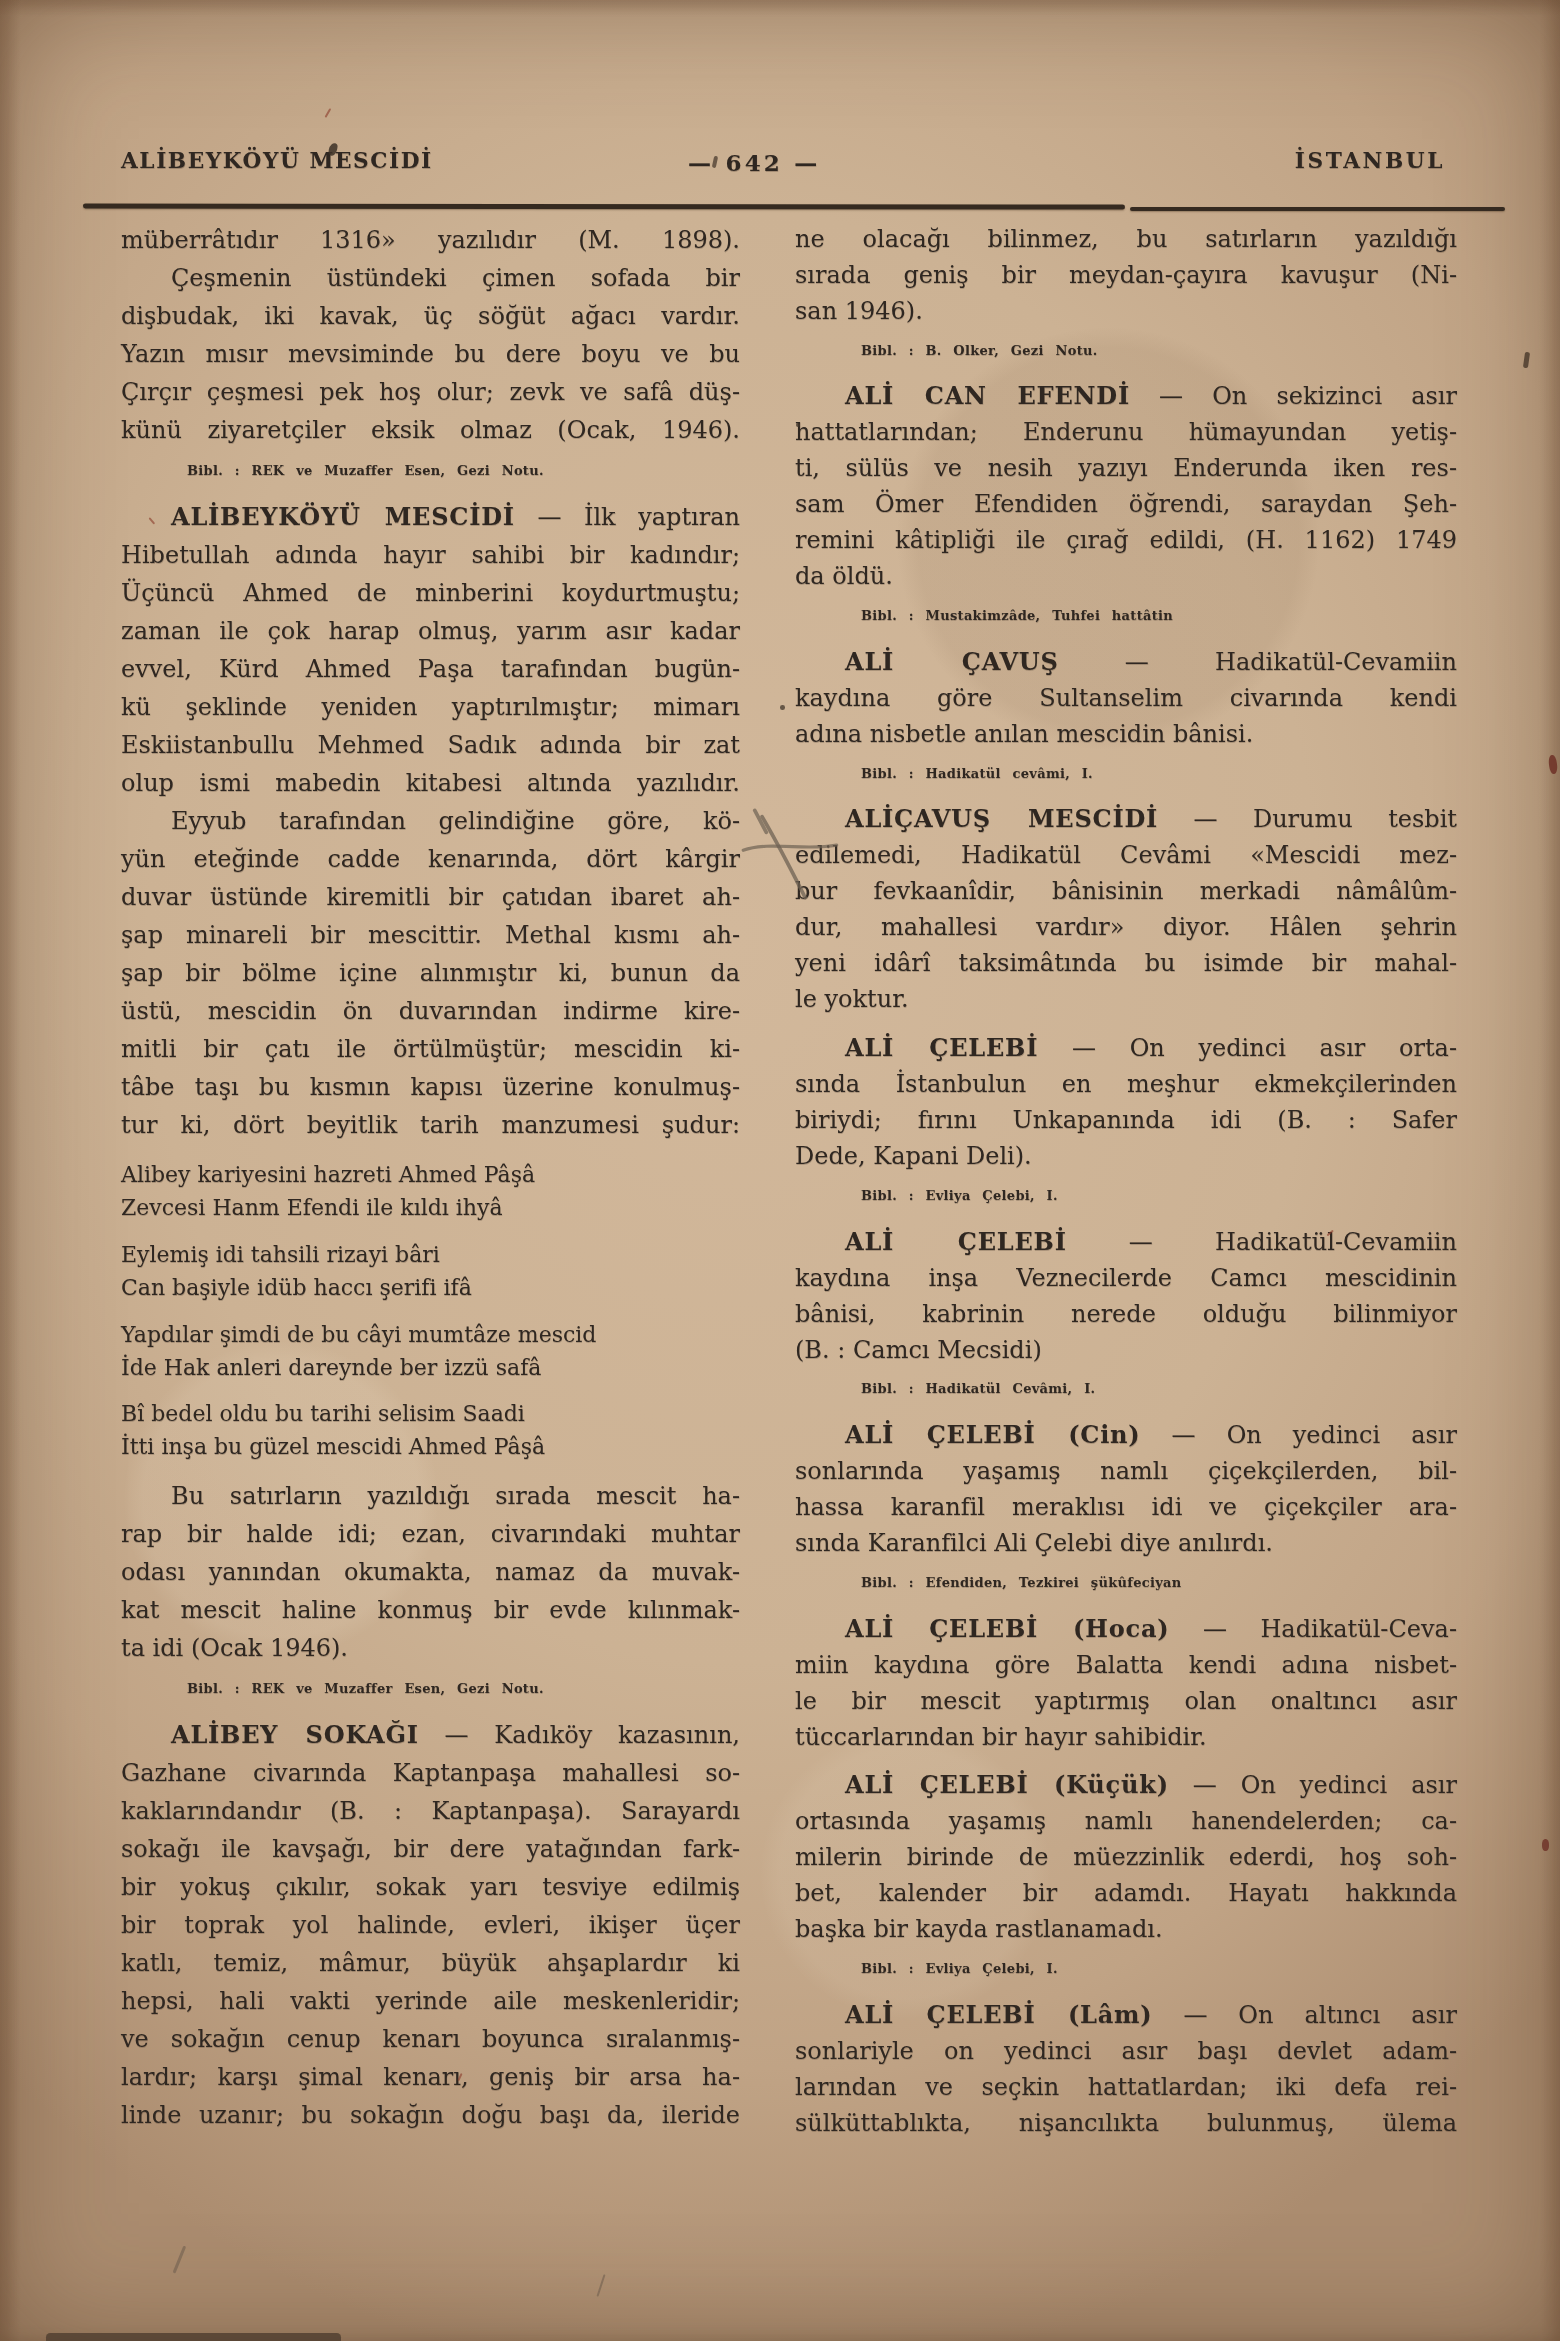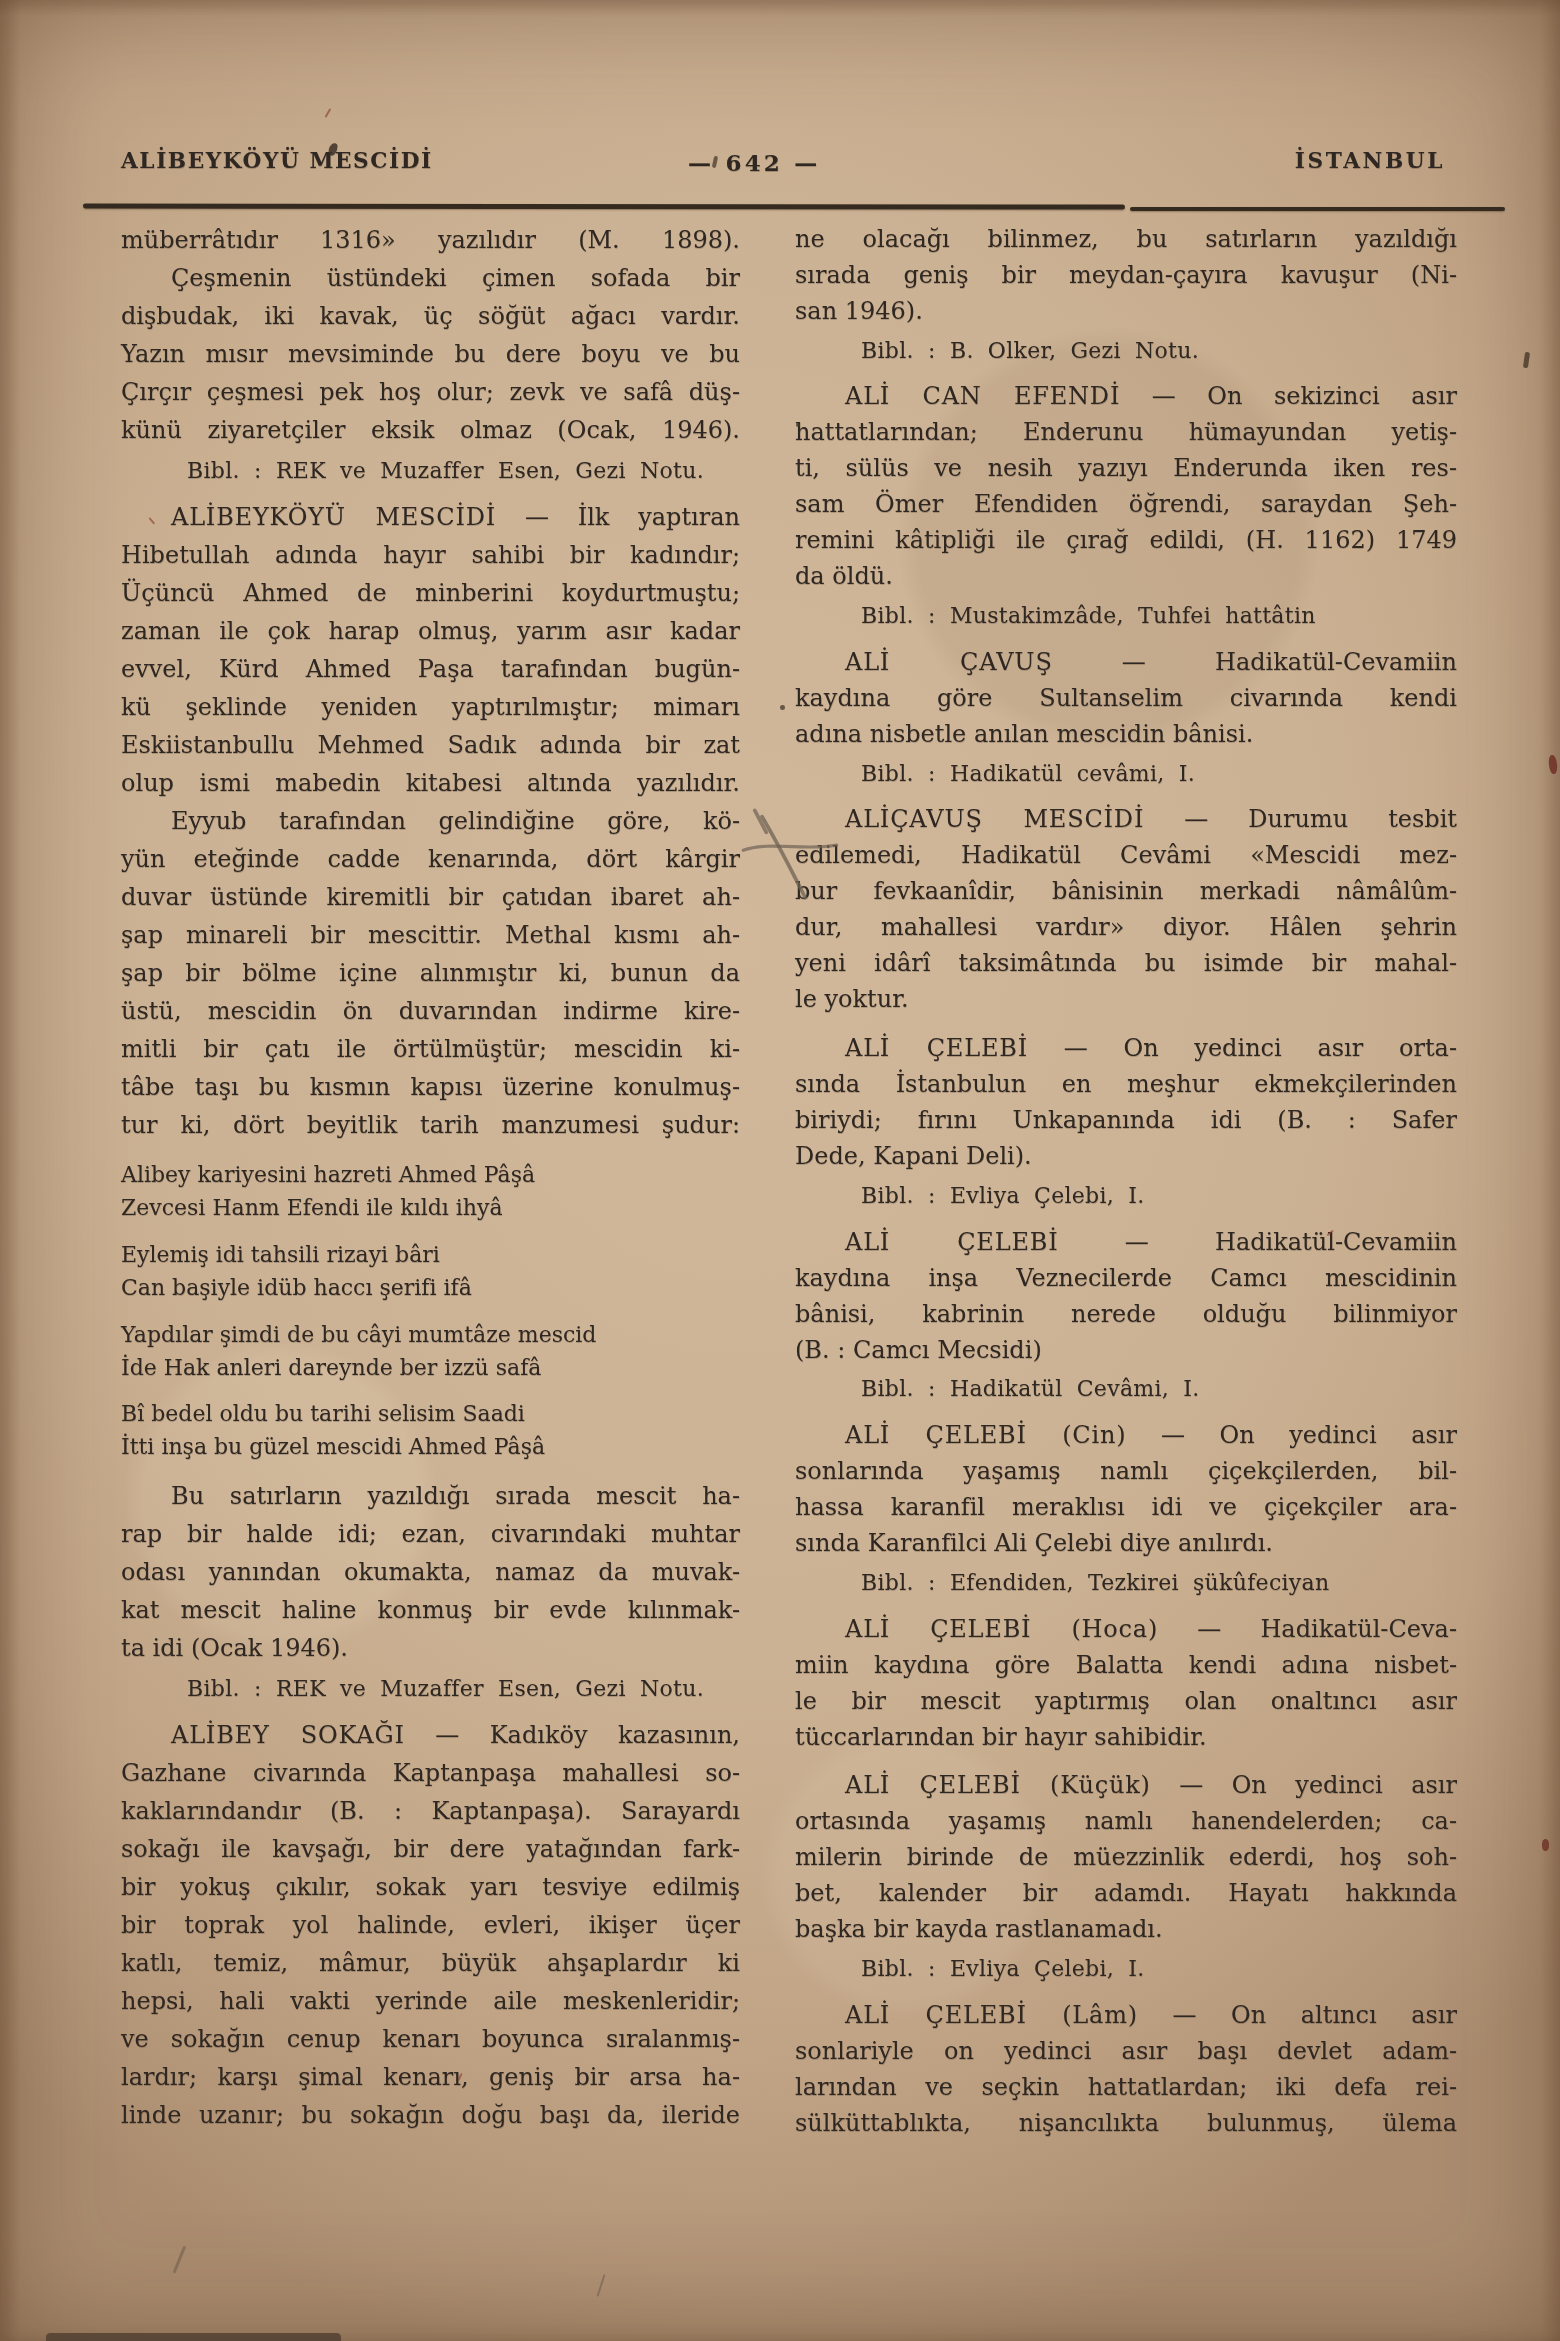--- a/index.html
+++ b/index.html
@@ -33,24 +33,24 @@
   .rule{position:absolute;background:#352a20;border-radius:2.6px;box-shadow:0 1.1px 1.6px rgba(60,40,20,.35)}
   .rule1{left:83px;top:204px;width:1042px;height:4.7px;transform:rotate(.06deg)}
   .rule2{left:1130px;top:207px;width:375px;height:4.2px}
   
   .col{position:absolute;top:221px}
   .col-left{left:121px;width:619px;font-size:24px;line-height:38px}
   .col-right{left:795px;width:662px;font-size:24px;line-height:36px}
   .line{text-align:left}
   .line.j{text-align:justify;text-align-last:justify;text-justify:inter-word}
   .line.ind{text-indent:50px}
-  .line b{font-weight:normal;letter-spacing:0.8px}
+  .line b{font-weight:bold;letter-spacing:0.8px}
   .head-block{margin-top:12.7px}
   .bibl{
-    font-size:22px;font-weight:normal;line-height:31px;
+    font-size:13px;font-weight:bold;line-height:31px;
     padding-left:66px;margin:5.8px 0;word-spacing:6.9px;letter-spacing:0.3px;
   }
   .verse{margin:13.7px 0 4.2px;font-weight:normal;font-size:22px;line-height:33px}
   .couplet{margin-bottom:13.7px}
   .col *{text-shadow:0.3px 0.5px 0 rgba(46,33,22,.22)}
   .header *{text-shadow:0.3px 0.5px 0 rgba(46,33,22,.25)}
   
   .pencil{position:absolute;left:739px;top:805px;width:105px;height:100px}
   .spot{position:absolute;border-radius:50%}
   .s1{left:329px;top:143px;width:8.4px;height:12.7px;background:#3c3127;opacity:.85;border-radius:60% 40% 55% 45%;transform:rotate(14deg)}

